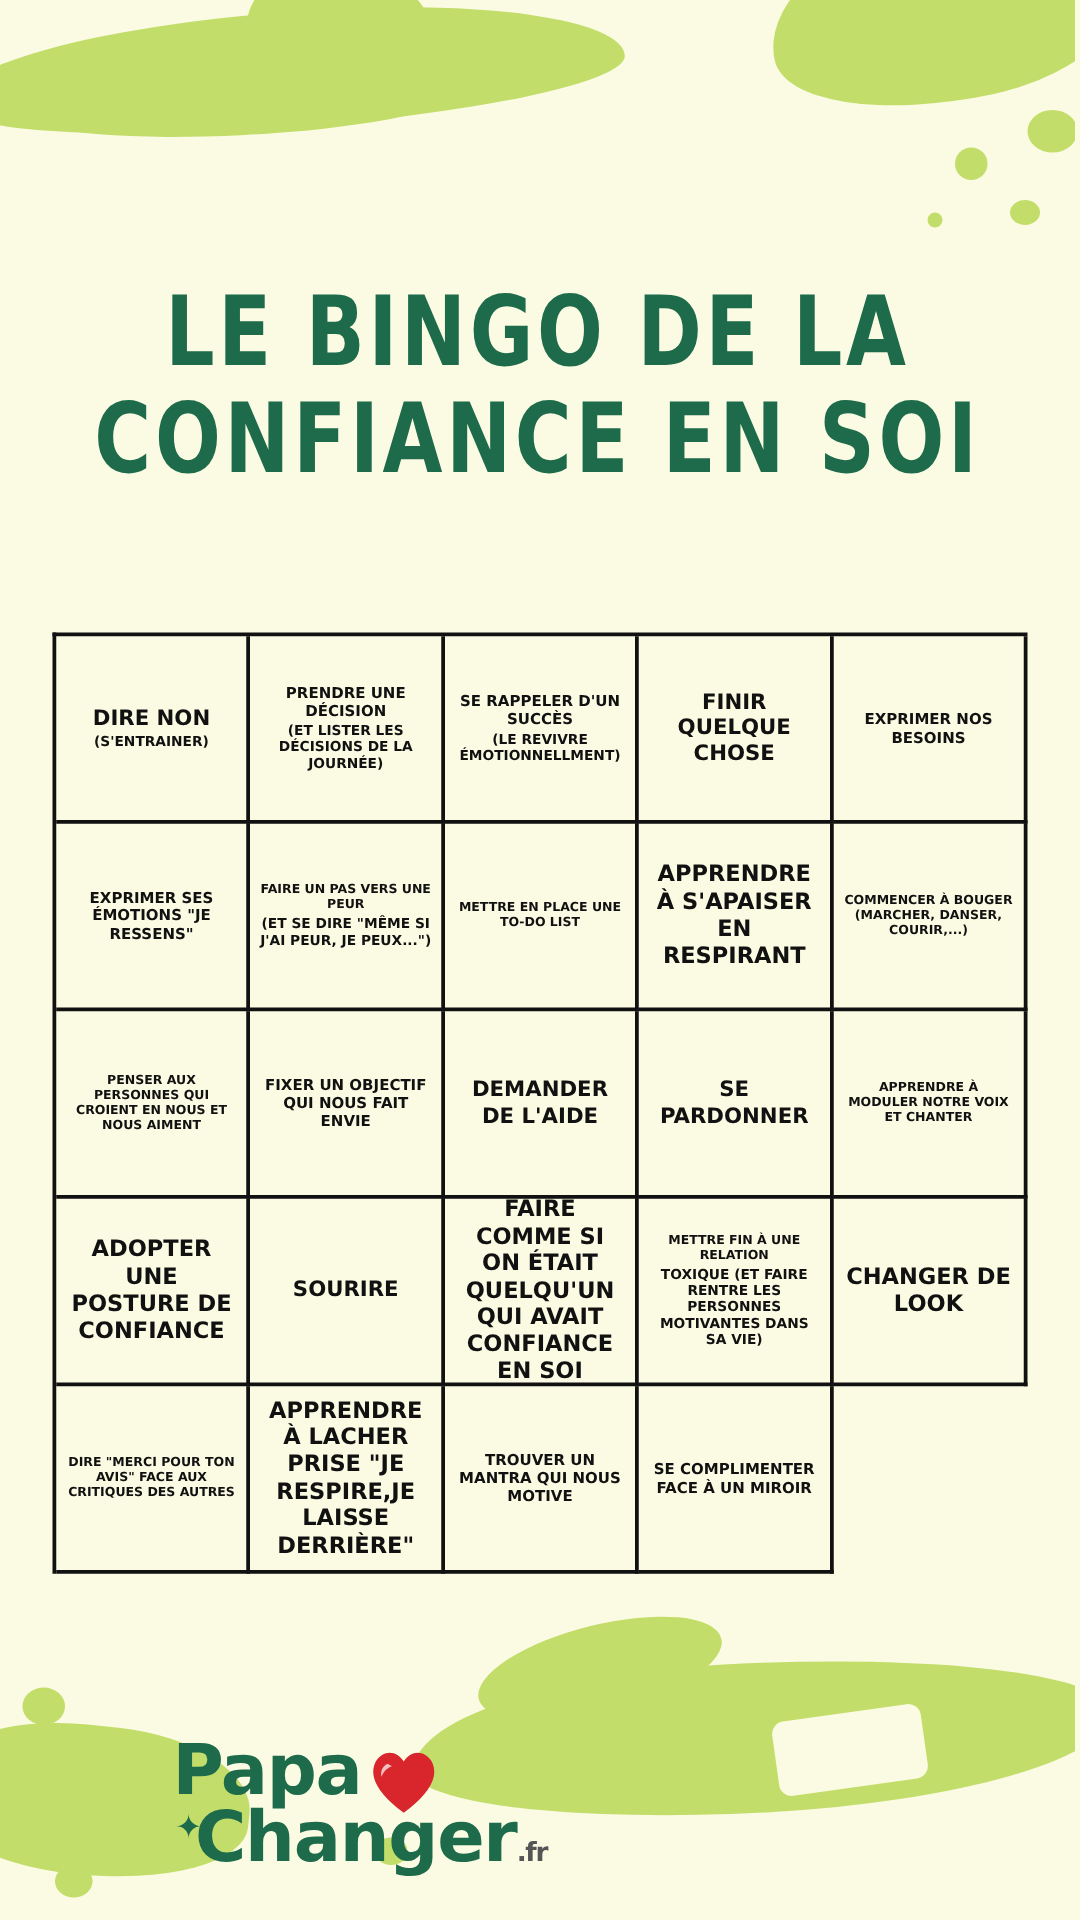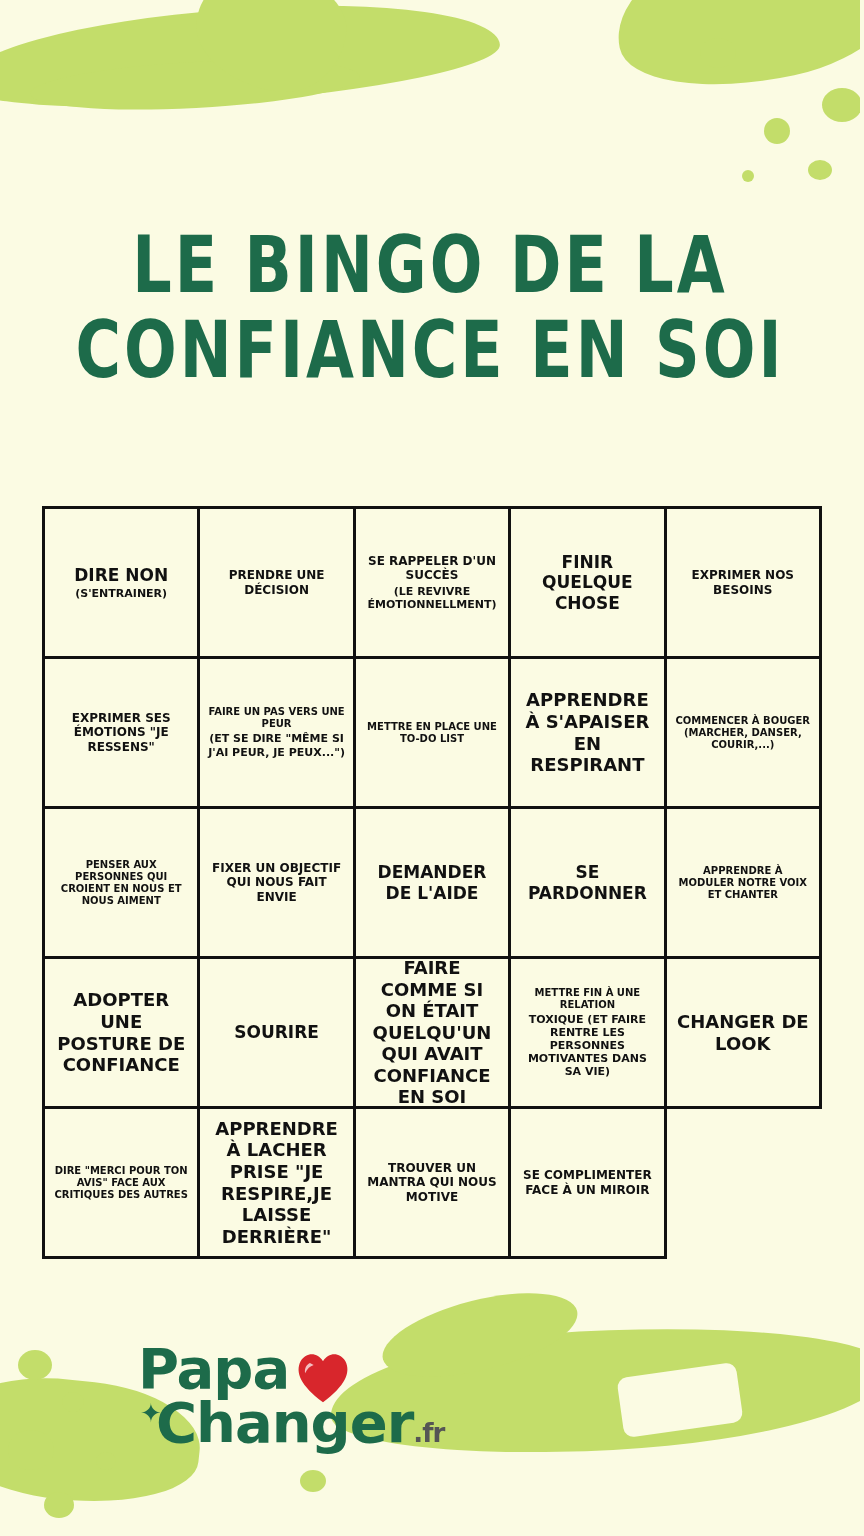--- a/index.html
+++ b/index.html
@@ -138,21 +138,21 @@
   .fs-md .main-t { font-size: 10px; }
   .fs-sm .main-t { font-size: 18px; }
   .fs-xs .main-t { font-size: 10px; }
   .fs-xl .sub-t, .fs-lg .sub-t { font-size: 11px; }
   .fs-md .sub-t { font-size: 11px; }
 
   
   .logo {
     position: absolute;
     left: 138px;
-    top: 1336px;
+    top: 1384px;
     width: 400px;
     height: 120px;
   }
   .logo-papa {
     position: absolute;
     left: 0; top: 0;
     font-family: "DejaVu Sans", sans-serif;
     font-weight: bold;
     font-size: 56px;
     color: #1d6b4a;
@@ -161,21 +161,21 @@
   .logo-positive {
     position: absolute;
     left: 18px; top: 54px;
     font-family: "DejaVu Sans", sans-serif;
     font-weight: bold;
     font-size: 56px;
     color: #1d6b4a;
     letter-spacing: -1px;
   }
   .logo-fr {
-    font-size: 26px;
+    font-size: 21px;
     color: #555;
     font-weight: bold;
   }
   .logo-star {
     position: absolute;
     left: 2px; top: 62px;
     font-size: 26px;
     color: #1d6b4a;
   }
   .logo-heart {
@@ -215,20 +215,21 @@
     <div class="title-line l2">Confiance en soi</div>
   </div>
 
   <div class="grid" id="bingo-grid">
       <div class="cell fs-xl">
         <span class="main-t">Dire non</span>
         <span class="sub-t">(s'entrainer)</span>
       </div>
       <div class="cell fs-lg">
         <span class="main-t">Prendre une décision</span>
+        <span class="sub-t">(et lister les décisions de la journée)</span>
       </div>
       <div class="cell fs-lg">
         <span class="main-t">Se rappeler d'un succès</span>
         <span class="sub-t">(le revivre émotionnellment)</span>
       </div>
       <div class="cell fs-xl">
         <span class="main-t">Finir quelque chose</span>
       </div>
       <div class="cell fs-lg">
         <span class="main-t">Exprimer nos besoins</span>

